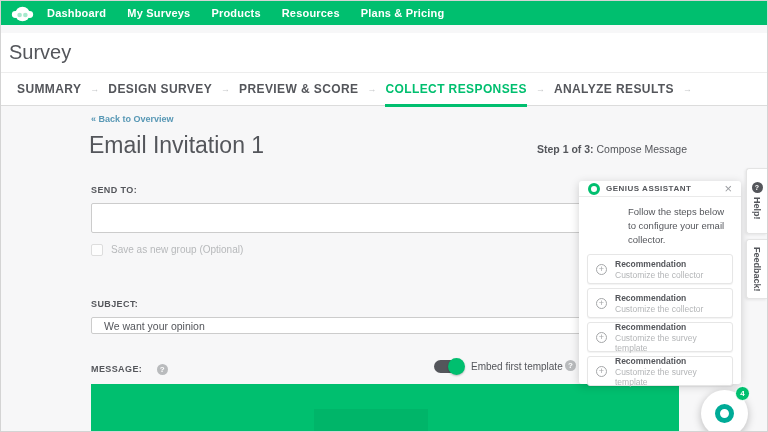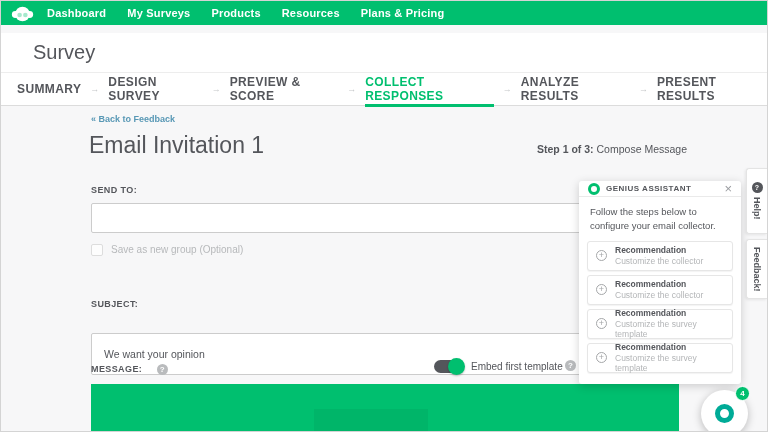--- a/index.html
+++ b/index.html
@@ -8,21 +8,21 @@
          border:1px solid #d4d4d4; overflow:hidden; }
 
   
   .topnav { position:absolute; top:0; left:0; right:0; height:24px; background:#00BF6F;
             display:flex; align-items:center; padding-left:10px; z-index:30; }
   .logo { width:23px; height:23px; margin-right:13px; flex:0 0 auto; }
   .navitem { color:#ffffff; font-size:11px; font-weight:700; margin-right:21px; cursor:pointer; letter-spacing:0.2px; }
 
   
   .hdr { position:absolute; top:32px; left:0; right:0; height:40px; background:#ffffff;
-         border-bottom:1px solid #ededed; display:flex; align-items:center; padding-left:32px; z-index:20; }
+         border-bottom:1px solid #ededed; display:flex; align-items:center; padding-left:8px; z-index:20; }
   .hdr-title { font-size:20px; color:#54565B; font-weight:400; }
 
   
   .tabbar { position:absolute; top:72px; left:0; right:0; height:33px; background:#ffffff;
             border-bottom:1px solid #dcdcdc; display:flex; align-items:center; padding-left:16px; z-index:20; }
   .wtab { position:relative; height:33px; display:flex; align-items:center;
           font-size:12px; font-weight:700; letter-spacing:0.4px; color:#54565B; cursor:pointer; }
   .wtab.active { color:#00BF6F; }
   .wtab.active::after { content:""; position:absolute; bottom:-1px; left:0; right:0; height:3px; background:#00BF6F; }
   .tab-arrow { color:#c6c8ca; font-size:9px; margin:0 9px; }
@@ -53,21 +53,21 @@
   .msg-preview { position:absolute; left:90px; top:383px; width:588px; height:49px; background:#00BF6F; cursor:text; }
   .msg-preview .inner-btn { position:absolute; left:223px; top:25px; width:114px; height:24px; background:rgba(0,0,0,0.05); }
 
   
   .genius { position:absolute; left:578px; top:180px; width:162px; height:203px; background:#ffffff;
             border-radius:3px; box-shadow:0 2px 10px rgba(0,0,0,0.18); z-index:40; }
   .genius-hd { height:16px; border-bottom:1px solid #eaeaea; display:flex; align-items:center; padding:0 9px; }
   .ring-icon { width:12px; height:12px; border:3px solid #00BF6F; border-radius:50%; flex:0 0 auto; }
   .genius-title { flex:1; font-size:8px; font-weight:700; letter-spacing:0.5px; color:#54565B; margin-left:6px; }
   .genius-close { font-size:13px; color:#9a9ca0; cursor:pointer; line-height:1; }
-  .genius-desc { padding:8px 11px 6px; font-size:9.5px; line-height:1.45; color:#54565B; }
+  .genius-desc { padding:8px 11px 6px; font-size:9.5px; line-height:1.45; color:#54565B;margin-left:38px; }
   .cards { padding:2px 8px 0; }
   .card { display:flex; align-items:center; height:30px; padding:0 8px; background:#ffffff;
           border:1px solid #e6e6e6; border-radius:3px; box-shadow:0 1px 1px rgba(0,0,0,0.05);
           margin-bottom:4px; cursor:pointer; }
   .plus-icon { width:11px; height:11px; border:1px solid #a5a7a9; border-radius:50%; color:#a5a7a9;
                font-size:9px; line-height:9px; text-align:center; flex:0 0 auto; margin-right:8px; }
   .card-title { font-size:8.5px; font-weight:700; color:#54565B; }
   .card-sub { font-size:8.5px; color:#b3b5b7; margin-top:1px; }
 
   
@@ -119,40 +119,39 @@
     <span class="wtab">SUMMARY</span>
     <span class="tab-arrow">→</span>
     <span class="wtab">DESIGN SURVEY</span>
     <span class="tab-arrow">→</span>
     <span class="wtab">PREVIEW &amp; SCORE</span>
     <span class="tab-arrow">→</span>
     <span class="wtab active">COLLECT RESPONSES</span>
     <span class="tab-arrow">→</span>
     <span class="wtab">ANALYZE RESULTS</span>
     <span class="tab-arrow">→</span>
-    <span class="wtab">PRESENT RESULTS</span>
-  </div>
-
-  <span class="back-link">« Back to Feedback</span>
+  </div>
+
+  <span class="back-link">« Back to Overview</span>
   <h1 class="page-h1">Email Invitation 1</h1>
   <div class="step">
     <b>Step 1 of 3:</b>
     <span>Compose Message</span>
   </div>
 
   <span class="field-label" style="left:90px; top:184px;">SEND TO:</span>
   <input class="text-input" style="top: 202px; height: 30px;" value="">
 
   <div class="chk-row">
     <span class="chk"></span>
     <span class="chk-label">Save as new group (Optional)</span>
   </div>
 
   <span class="field-label" style="left:90px; top:298px;">SUBJECT:</span>
-  <input class="text-input" style="top: 332px; height: 42px;" value="We want your opinion">
+  <input class="text-input" style="top: 316px; height: 17px;" value="We want your opinion">
 
   <div class="msg-row">
     <span class="field-label" style="position:static;">MESSAGE:</span>
     <span class="help-dot" style="margin-left:10px;">?</span>
     <span class="toggle">
         <span class="knob"></span>
       </span>
     <span class="embed-label">Embed first template</span>
     <span class="help-dot msg-help2">?</span>
   </div>

